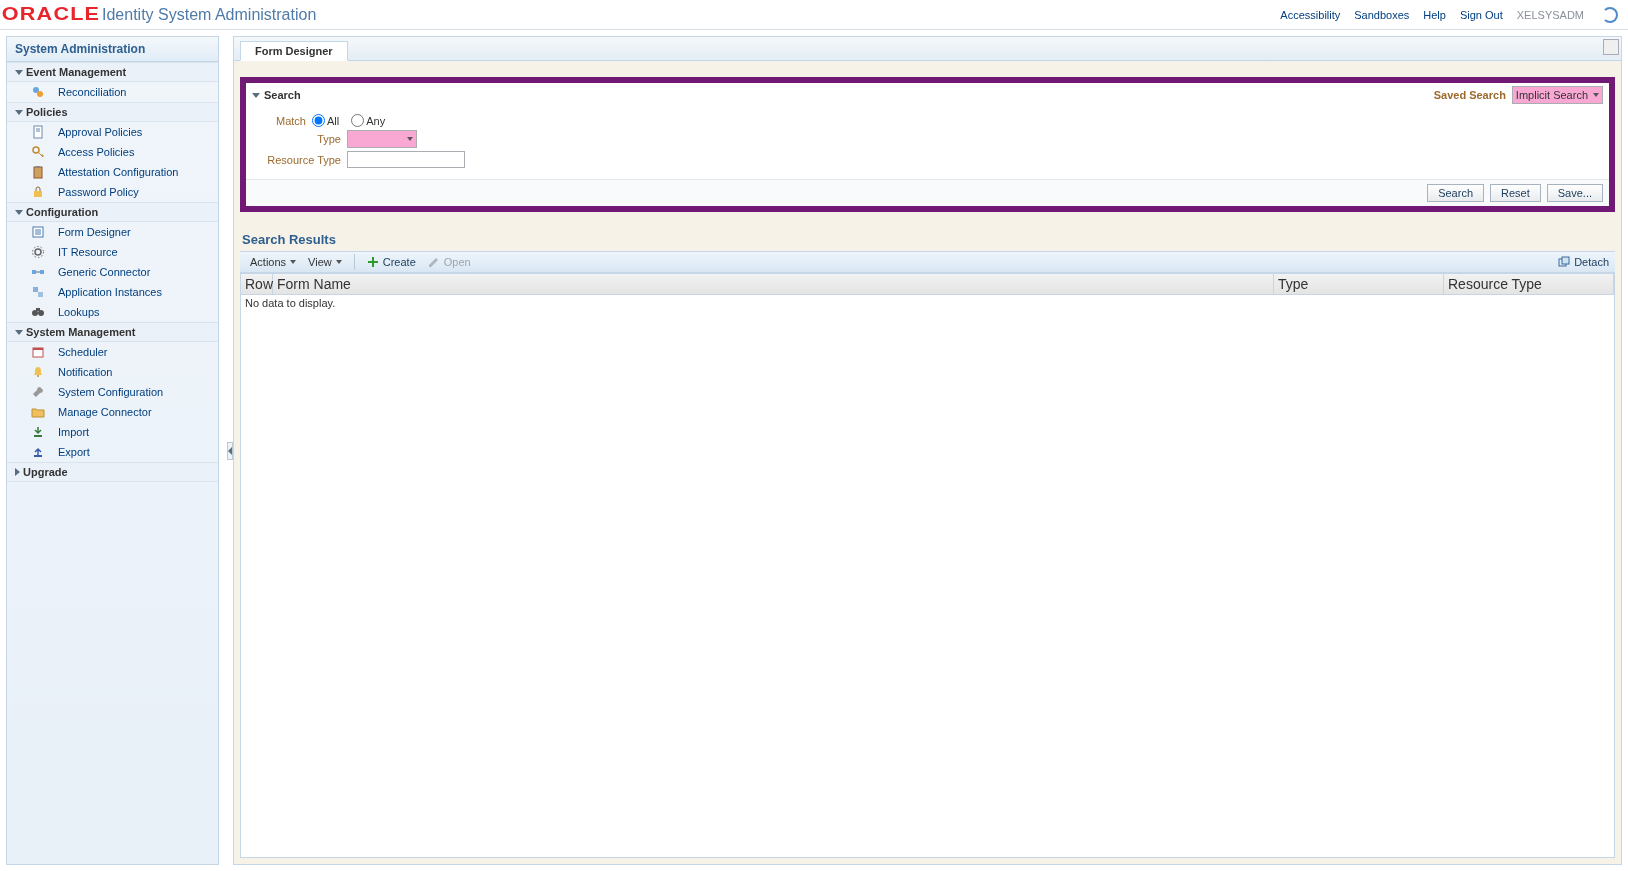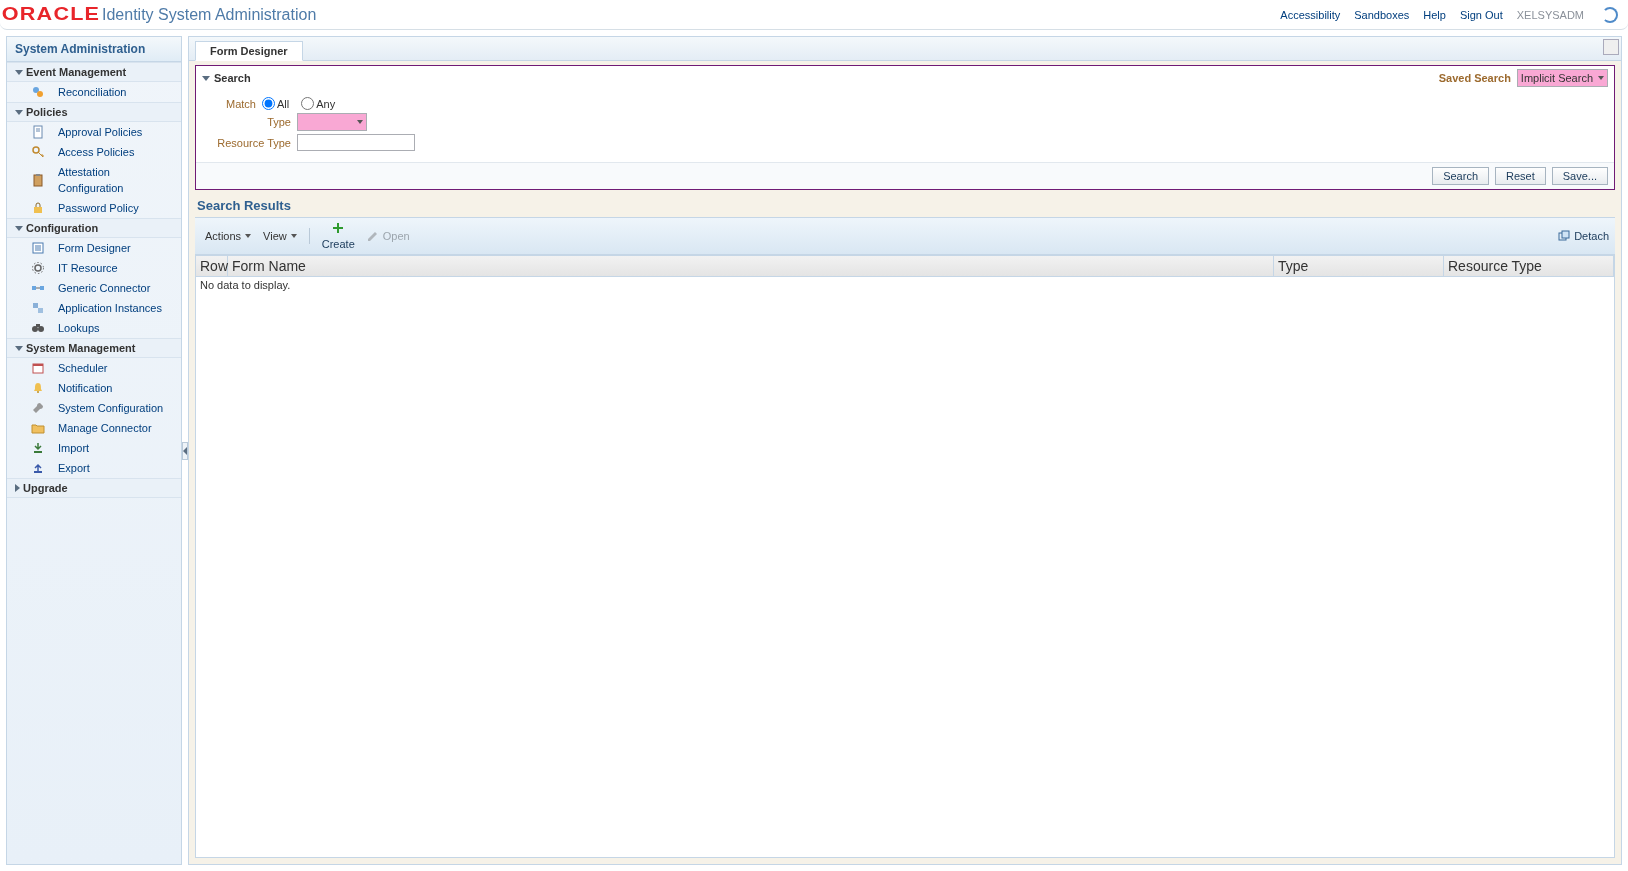--- a/index.html
+++ b/index.html
@@ -10,21 +10,20 @@
   color: #333;
   overflow: hidden;
 }
 .header {
   display: flex;
   justify-content: space-between;
   align-items: center;
   padding: 4px 10px 4px 6px;
   border-bottom: 1px solid #d6dfe6;
   height: 30px;
-  border-radius: 7px;
 }
 .header-left { display: flex; align-items: center; gap: 6px; }
 .oracle-logo {
   font-family: Arial, sans-serif;
   font-weight: bold;
   color: #e8252a;
   font-size: 18px;
   letter-spacing: 1px;
   transform: scaleX(1.2);
   margin-right:4px;
@@ -39,24 +38,24 @@
 .header-right a { color: #003e7e; text-decoration: none; cursor: pointer; }
 .header-right .user { color: #8a9099; }
 .refresh-circle {
   width: 16px; height: 16px; border: 2px solid #4f8bc9; border-radius: 50%;
   border-left-color: transparent; margin-left: 4px; cursor:pointer;
 }
 
 .main { display: flex; height: calc(100vh - 30px); }
 
 .sidebar {
-  width: 176px;
+  width: 213px;
   background: linear-gradient(#f0f5fa, #e8f0f8);
   border: 1px solid #c5d6e6;
-  margin: 6px 0 6px 6px;
+  margin: 6px 8px 6px 6px;
   overflow: auto;
   padding-bottom: 6px;
 }
 .sidebar-title {
   background: linear-gradient(#f4f8fb, #e0ecf6);
   border-bottom: 1px solid #c5d6e6;
   color: #2e5f8f;
   font-weight: bold;
   font-size: 12px;
   padding: 5px 8px;
@@ -144,22 +143,22 @@
 .page-title {
   background: linear-gradient(#eef5fb, #e0ecf6);
   color: #2e5f8f;
   font-weight: bold;
   font-size: 13px;
   padding: 5px 8px;
   border-bottom: 1px solid #c5d6e6;
 }
 
 .search-panel {
-  border: 1px solid #701a75;
-  margin: 4px 6px;
+  border: 6px solid #701a75;
+  margin: 16px 6px;
   background: #fff;
 }
 .search-head {
   display: flex; justify-content: space-between; align-items: center;
   padding: 3px 6px;
 }
 .search-head-left { display:flex; align-items:center; gap:4px; font-weight:bold; }
 .saved-search { display:flex; align-items:center; gap:6px; }
 .saved-search-label { color: #9c6a2e; font-weight: bold; }
 .select {
@@ -205,21 +204,21 @@
   margin: 0 6px;
 }
 .tb-menu { display:inline-flex; align-items:center; gap:2px; padding:2px 4px; cursor:pointer; color:#333;}
 .tb-menu::after {
   content:""; display:inline-block;
   border-left:3px solid transparent;border-right:3px solid transparent;border-top:4px solid #555;
   margin-left:2px;
 }
 .tb-sep { width:1px; height:16px; background:#b9c9d8; margin:0 4px;}
 .tb-btn { display:inline-flex; align-items:center; gap:4px; padding:2px 4px; cursor:pointer;}
-.tb-create { color:#1a3a5a;flex-direction:column; }
+.tb-create { color:#1a3a5a; }
 .tb-open { color:#9ca5ad; }
 .tb-spacer { flex:1; }
 .tb-detach { display:inline-flex; align-items:center; gap:4px; cursor:pointer; color:#1a3a5a;}
 
 .table-wrap { margin:0 6px 6px 6px; border:1px solid #c5d6e6; background:#fff; flex:1; }
 .thead { display:flex; background:linear-gradient(#f2f2f2,#e4e4e4); border-bottom:1px solid #c5d6e6;}
 .th { border-right:1px solid #c5d6e6; padding:2px 4px; font-size:14px; color:#333;}
 .th-row { width:32px;}
 .th-name { flex:1;}
 .th-type { width:170px;}

